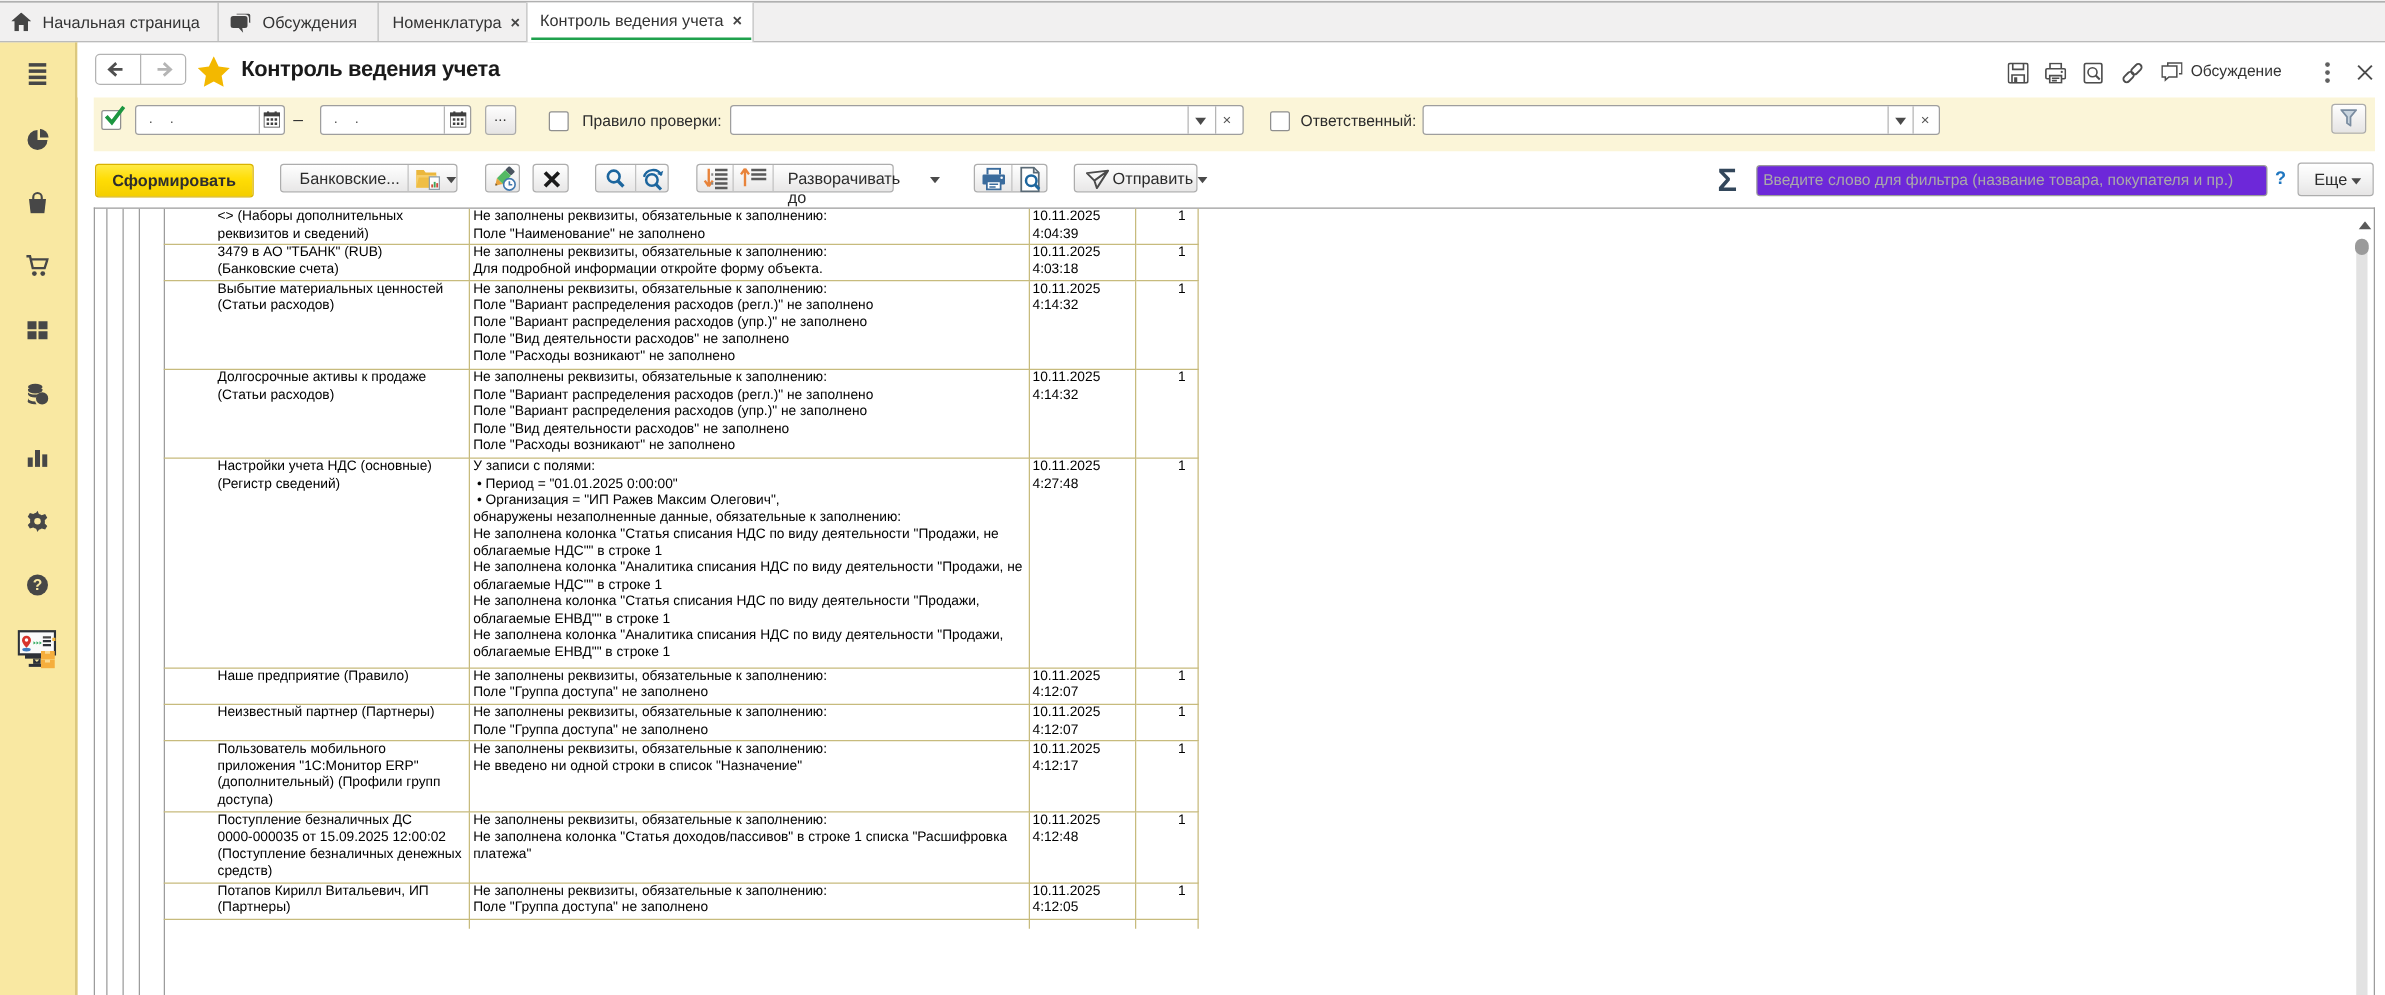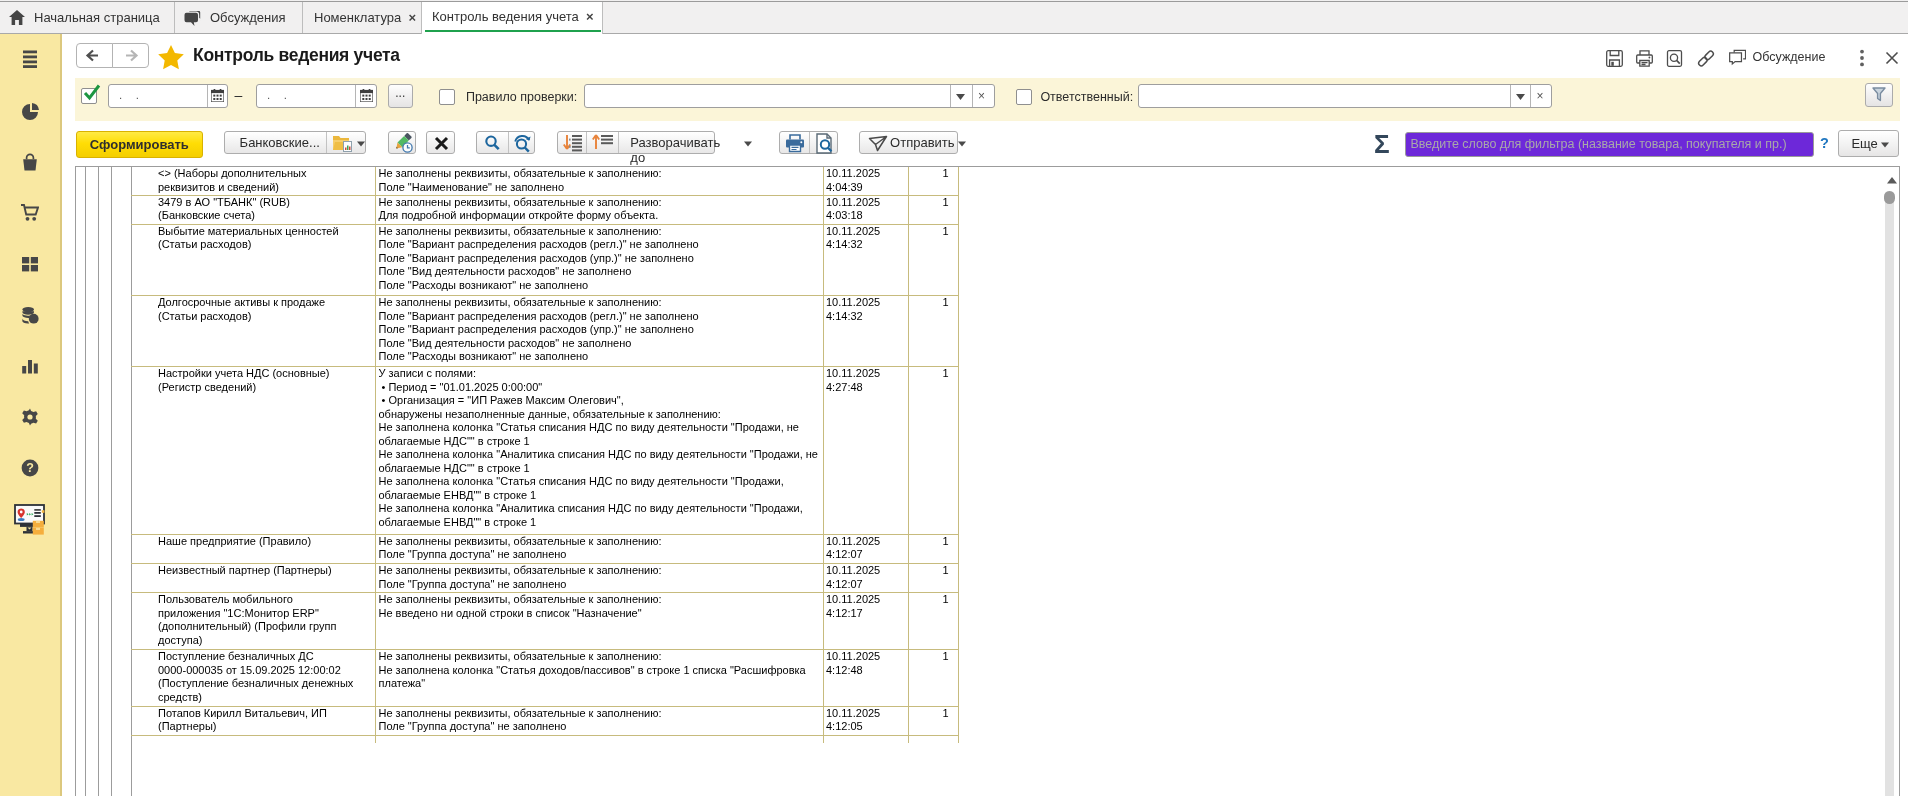--- a/index.html
+++ b/index.html
@@ -26,21 +26,21 @@
 .flbl{position:absolute;font-size:12.5px;color:#2B2B2B;top:89.5px}
 .gbtn{position:absolute;background:linear-gradient(#FEFEFE,#EFEEEE 60%,#E5E4E4);border:1px solid #ABABAB;border-radius:3px}
 
 .tbtn{position:absolute;top:130.7px;height:23.8px;background:linear-gradient(#FFFFFF,#F2F2F2 55%,#E8E7E7);border:1px solid #ADADAD;border-radius:3px;font-size:13px;color:#2B2B2B}
 .tseg{position:absolute;top:0;height:100%;border-left:1px solid #C2C2C2}
 
 #tbl{left:75px;top:166.4px;width:1825px;height:629.6px;border-top:1px solid #9C9C9C;border-left:1px solid #9C9C9C;border-right:1px solid #9C9C9C}
 .gv{position:absolute;top:0;width:1px;height:629.6px;background:#9C9C9C}
 table{border-collapse:collapse;table-layout:fixed;font-size:11px;line-height:13.5px;color:#000}
 td{vertical-align:top;border-right:1px solid #C7BB7D;border-bottom:1px solid #C7BB7D;padding:0 2.5px 0 2.5px;overflow:hidden}
-td.n{padding-left:27px;padding-right:0}
+td.n{padding-left:43px;padding-right:0}
 td.c{text-align:right;padding-right:9px}
 tr.last td{border-bottom:none}
 </style></head>
 <body>
 <div class="abs" id="tabbar"></div>
 <div class="abs" id="topline"></div>
 <svg class="abs" style="left:9px;top:10px" width="16" height="15" viewBox="0 0 16 15">
     <path d="M8 0 L16 7 13.4 7 13.4 15 9.9 15 9.9 10 6.1 10 6.1 15 2.6 15 2.6 7 0 7 Z" fill="#454545"></path>
   </svg>
 <div class="tab" style="left:34px;line-height:31px">Начальная страница</div>

